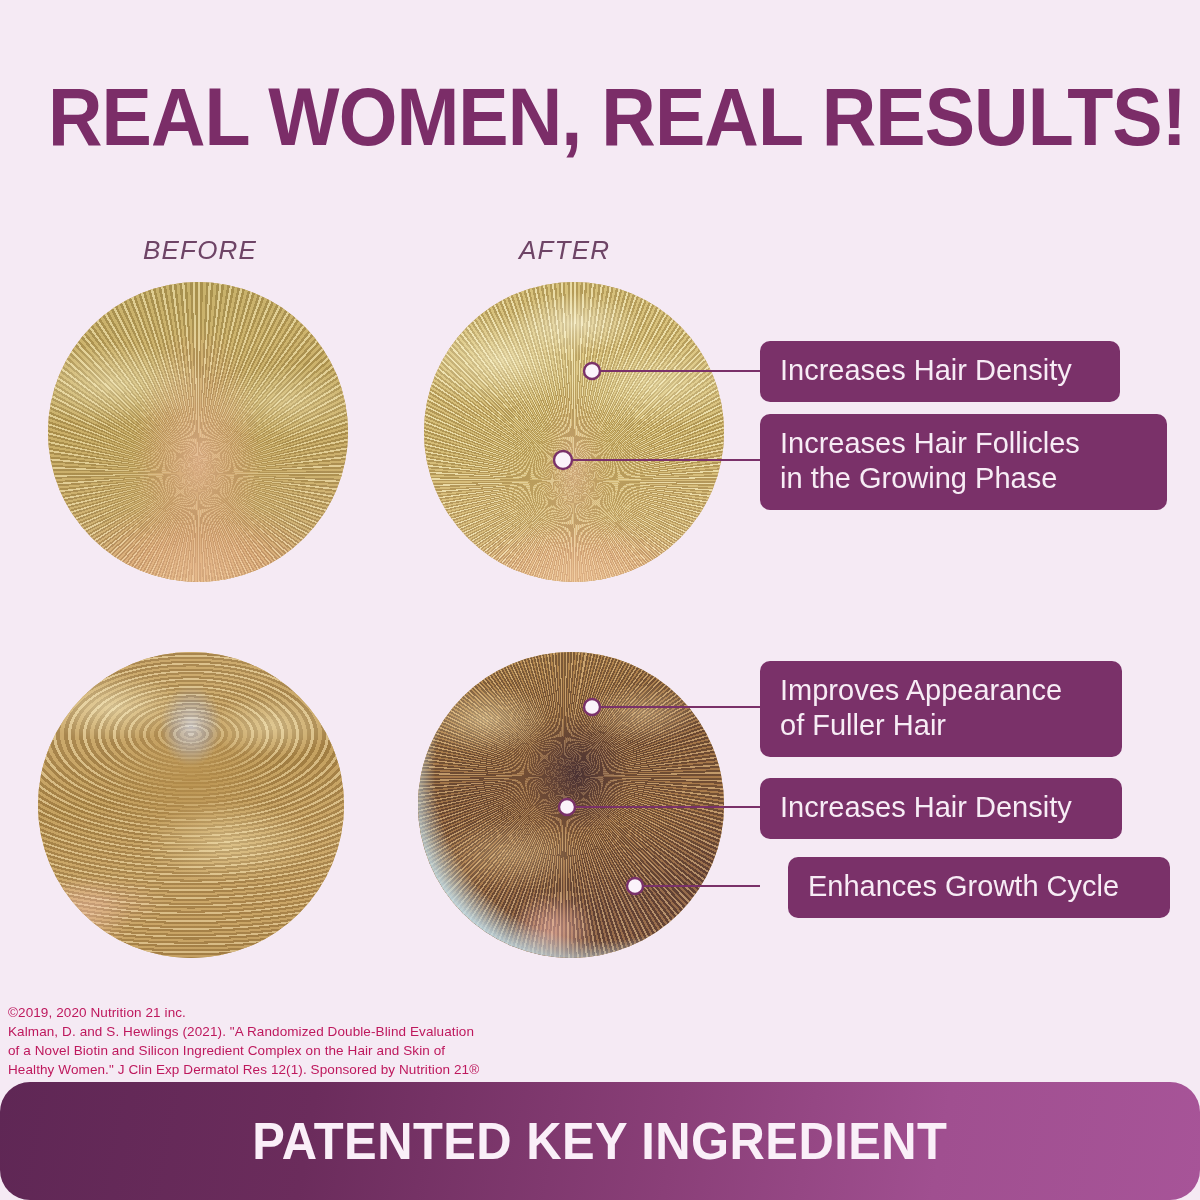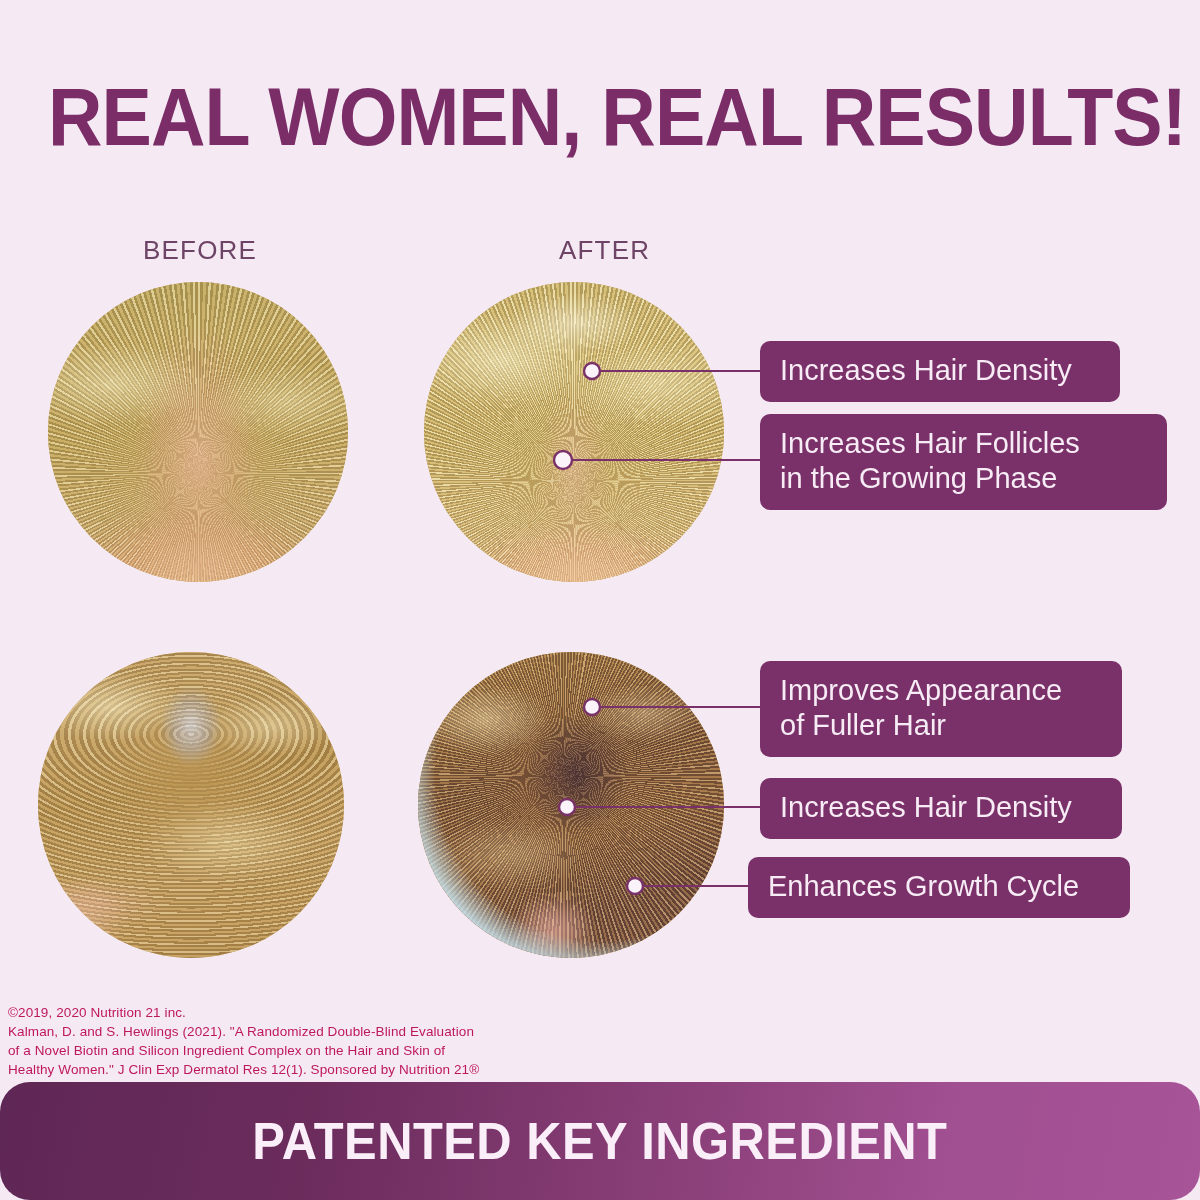--- a/index.html
+++ b/index.html
@@ -25,23 +25,24 @@
     white-space:nowrap;
   }
 
   
   .ba-label{
     position:absolute;
     font-size:26px;
     color:#6E4466;
     letter-spacing:1.2px;
     font-weight:normal;
+    font-style:italic;
   }
   #lbl-before{left:143px;top:235px;}
-  #lbl-after{left:519px;top:235px;margin-left:40px;}
+  #lbl-after{left:519px;top:235px;}
 
   
   .photo{
     position:absolute;
     border-radius:50%;
     overflow:hidden;
     background:#C9A96A;
   }
   .photo .base{position:absolute;inset:0;}
   .photo .strands{position:absolute;inset:-8%;}
@@ -250,21 +251,21 @@
     <circle class="conn-dot-ring" cx="635" cy="886" r="8"></circle>
   </svg>
 
   <div class="badge" style="left:760px;top:341px;width:360px;">Increases Hair Density</div>
   <div class="badge" style="left:760px;top:414px;width:407px;">Increases Hair Follicles
 in the Growing Phase</div>
 
   <div class="badge" style="left:760px;top:661px;width:362px;">Improves Appearance
 of Fuller Hair</div>
   <div class="badge" style="left:760px;top:778px;width:362px;">Increases Hair Density</div>
-  <div class="badge" style="left:748px;top:857px;width:382px;">Enhances Growth Cycle</div>
+  <div class="badge" style="left:788px;top:857px;width:382px;">Enhances Growth Cycle</div>
 
   <div class="footnote">©2019, 2020 Nutrition 21 inc.
 Kalman, D. and S. Hewlings (2021). "A Randomized Double-Blind Evaluation
 of a Novel Biotin and Silicon Ingredient Complex on the Hair and Skin of
 Healthy Women." J Clin Exp Dermatol Res 12(1). Sponsored by Nutrition 21®</div>
 
   <div class="banner">
     <div class="banner-text">PATENTED KEY INGREDIENT</div>
   </div>
 

